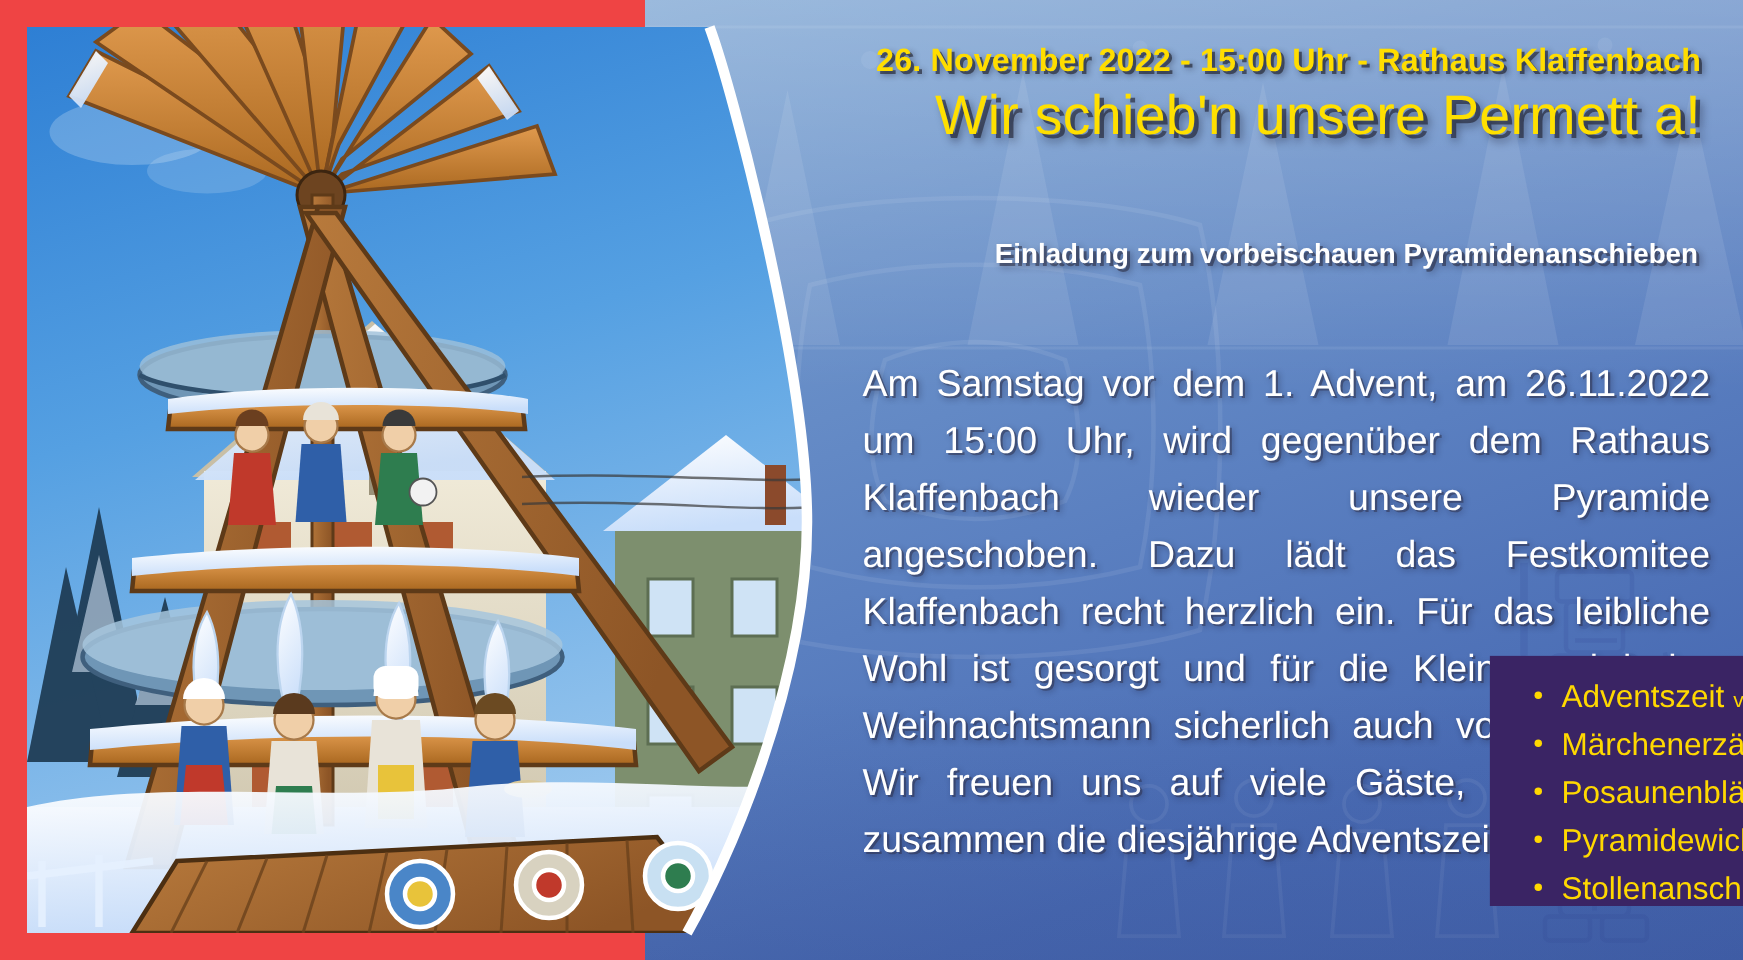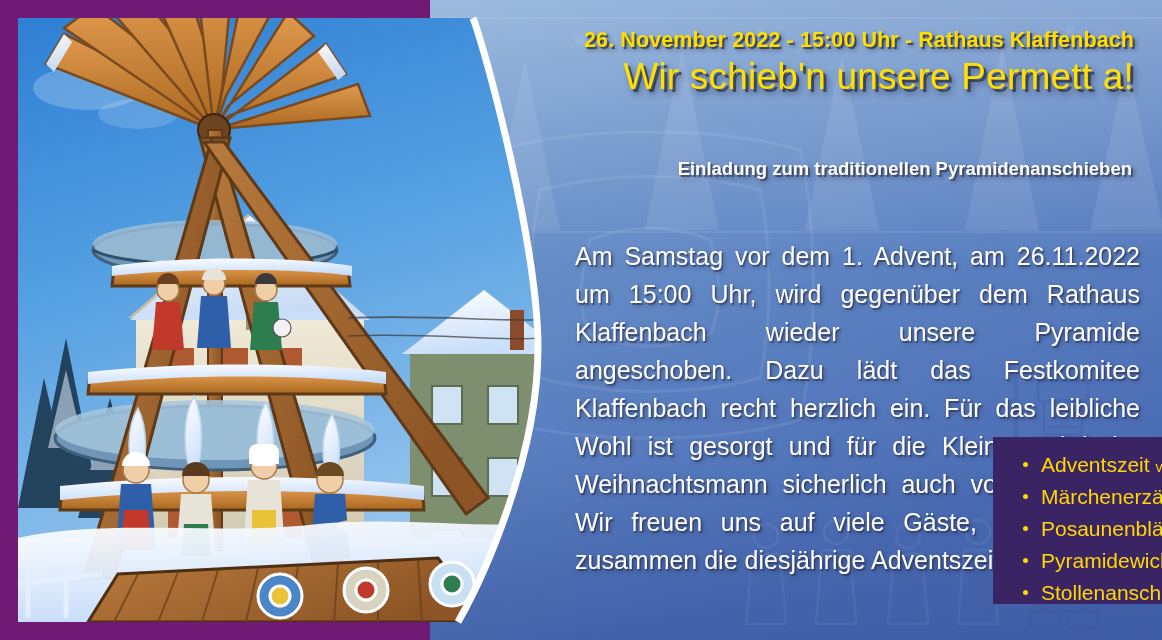--- a/index.html
+++ b/index.html
@@ -3,21 +3,21 @@
 <meta charset="utf-8">
 <title>Wir schieb'n unsere Permett a!</title>
 <style>
   html,body{margin:0;padding:0;}
   body{
     width:1162px;height:640px;overflow:hidden;
     background:#ffffff;
     font-family:"Liberation Sans","DejaVu Sans",sans-serif;
     -webkit-font-smoothing:antialiased;
   }
-  #flyer{position:relative;width:1162px;height:640px;background:#701a75;overflow:hidden;}
+  #flyer{position:relative;width:1162px;height:640px;background:#ef4444;overflow:hidden;}
 
   
   #right-panel{
     position:absolute;left:430px;top:0;width:732px;height:640px;
     background:
       linear-gradient(160deg,#7fa7d4 0%,#6e95cb 22%,#5a7fc0 52%,#4a6cb4 78%,#4565ae 100%);
     overflow:hidden;
   }
   
   #panel-sheen{
@@ -176,21 +176,21 @@
       </g>
     </svg>
 
     <div id="panel-bottom-shade"></div>
 
     <div id="headline-block">
       <div id="kicker">26. November 2022 - 15:00 Uhr - Rathaus Klaffenbach</div>
       <div id="headline">Wir schieb'n unsere Permett a!</div>
     </div>
 
-    <div id="subhead">Einladung zum traditionellen Pyramidenanschieben</div>
+    <div id="subhead">Einladung zum vorbeischauen Pyramidenanschieben</div>
 
     <p id="body-copy">Am Samstag vor dem 1. Advent, am 26.11.2022 um 15:00 Uhr, wird gegenüber dem Rathaus Klaffenbach wieder unsere Pyramide angeschoben. Dazu lädt das Festkomitee Klaffenbach recht herzlich ein. Für das leibliche Wohl ist gesorgt und für die Kleinen wird der Weihnachtsmann sicherlich auch vorbeischauen. Wir freuen uns auf viele Gäste, die mit uns zusammen die diesjährige Adventszeit einläuten.</p>
 
     <div id="list-box">
 
       <ul id="list">
         <li>
           <span class="dot"></span>
           <span>Adventszeit</span>
           <span class="sub-note">von Grundschule und Kindergarten</span>

